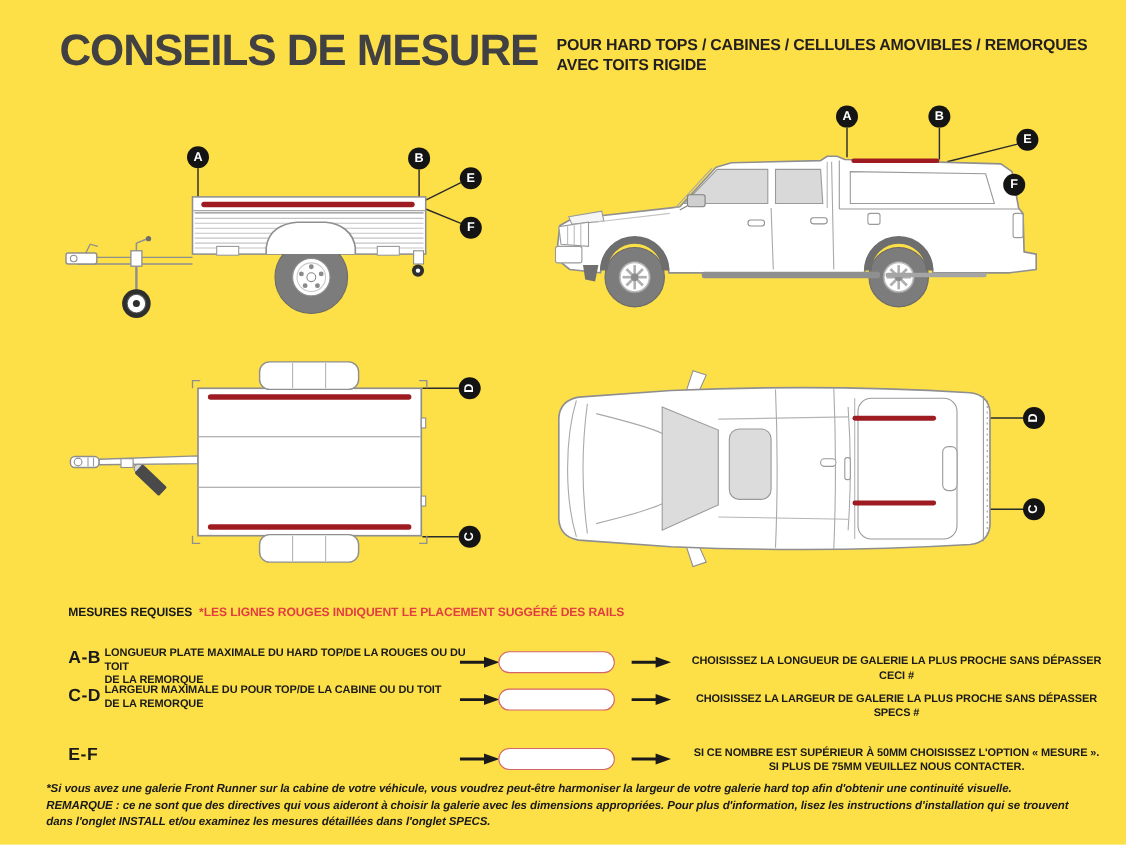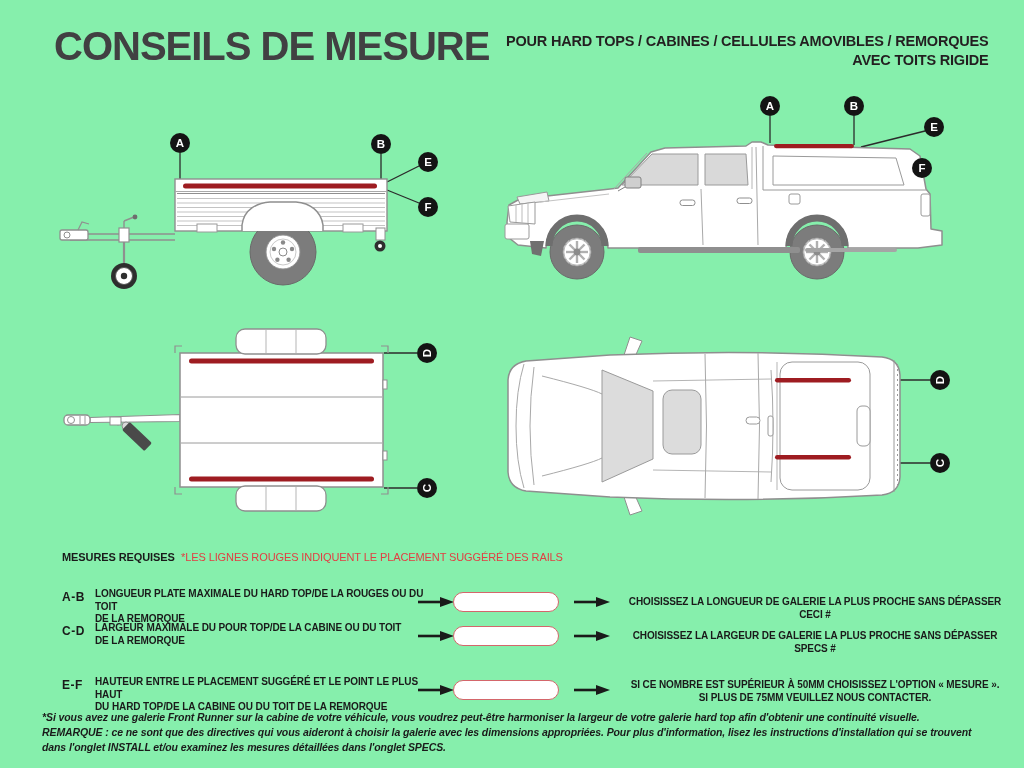--- a/index.html
+++ b/index.html
@@ -1,27 +1,27 @@
 <!DOCTYPE html>
 <html><head>
 <meta charset="utf-8">
 <style>
   html,body{margin:0;padding:0;background:#ffffff;}
-  #page{position:relative;width:1024px;height:768px;background:#86efac;overflow:hidden;
+  #page{position:relative;width:1024px;height:768px;background:#fde047;overflow:hidden;
         font-family:"Liberation Sans", sans-serif;color:#1a1a1a;}
   .abs{position:absolute;}
   .preline{white-space:pre-line;}
   #title{left:54px;top:24px;font-size:40px;font-weight:bold;letter-spacing:-1px;color:#414042;}
-  #subtitle{left:506px;top:32px;font-size:14.5px;font-weight:bold;line-height:19px;color:#231f20;letter-spacing:-0.2px;text-align:right;}
+  #subtitle{left:506px;top:32px;font-size:14.5px;font-weight:bold;line-height:19px;color:#231f20;letter-spacing:-0.2px;}
   svg text.badge{font-family:"Liberation Sans",sans-serif;font-weight:bold;font-size:11.5px;fill:#ffffff;}
   
   #measures-heading{left:62px;top:551px;font-size:11px;font-weight:bold;letter-spacing:-0.1px;text-align:center;}
-  #rails-note{left:181px;top:551px;font-size:11px;font-weight:normal;color:#E23D42;letter-spacing:-0.1px;}
+  #rails-note{left:181px;top:551px;font-size:11px;font-weight:bold;color:#E23D42;letter-spacing:-0.1px;}
   .m-row{position:absolute;left:62px;width:950px;height:32px;}
-  .m-id{position:absolute;left:0;top:2px;font-size:12px;font-weight:bold;letter-spacing:0.5px;}
+  .m-id{position:absolute;left:0;top:2px;font-size:16px;font-weight:bold;letter-spacing:0.5px;}
   .m-desc{position:absolute;left:33px;top:0;font-size:10px;font-weight:bold;line-height:12.5px;letter-spacing:-0.1px;width:330px;}
   .m-arrow1{position:absolute;left:356px;top:8px;}
   .m-pill{position:absolute;left:391px;top:4px;width:104px;height:18px;border:1.5px solid #D4666B;border-radius:11px;background:#fff;}
   .m-arrow2{position:absolute;left:512px;top:8px;}
   .m-result{position:absolute;left:558px;top:7px;font-size:10px;font-weight:bold;line-height:13px;letter-spacing:-0.1px;width:390px;text-align:center;}
   .r3 .m-result{top:2px;}
   #footnote{left:42px;top:710px;width:960px;font-size:10.5px;font-weight:bold;line-height:15px;letter-spacing:-0.1px;color:#1a1a1a;font-style:italic;}
   .lead{stroke:#2b2b2b;stroke-width:1.3;}
   .ln{stroke:#8f8f8f;stroke-width:1.4;fill:#fff;}
   .thin{stroke:#a9a9a9;stroke-width:1;fill:none;}
@@ -320,22 +320,20 @@
     <div class="m-pill"></div>
     <svg class="m-arrow2" width="36" height="12">
       <line x1="0" y1="6" x2="24" y2="6" stroke="#1a1a1a" stroke-width="2.6"></line>
         <polygon points="22,1 36,6 22,11" fill="#1a1a1a"></polygon>
     </svg>
     <div class="m-result preline">CHOISISSEZ LA LARGEUR DE GALERIE LA PLUS PROCHE SANS DÉPASSER SPECS #</div>
   </div>
 
   <div class="m-row r3" style="top:676px">
     <div class="m-id">E-F</div>
-    <div class="m-desc preline">HAUTEUR ENTRE LE PLACEMENT SUGGÉRÉ ET LE POINT LE PLUS HAUT
-DU HARD TOP/DE LA CABINE OU DU TOIT DE LA REMORQUE</div>
     <svg class="m-arrow1" width="36" height="12">
       <line x1="0" y1="6" x2="24" y2="6" stroke="#1a1a1a" stroke-width="2.6"></line>
         <polygon points="22,1 36,6 22,11" fill="#1a1a1a"></polygon>
     </svg>
     <div class="m-pill"></div>
     <svg class="m-arrow2" width="36" height="12">
       <line x1="0" y1="6" x2="24" y2="6" stroke="#1a1a1a" stroke-width="2.6"></line>
         <polygon points="22,1 36,6 22,11" fill="#1a1a1a"></polygon>
     </svg>
     <div class="m-result preline">SI CE NOMBRE EST SUPÉRIEUR À 50MM CHOISISSEZ L'OPTION « MESURE ».

